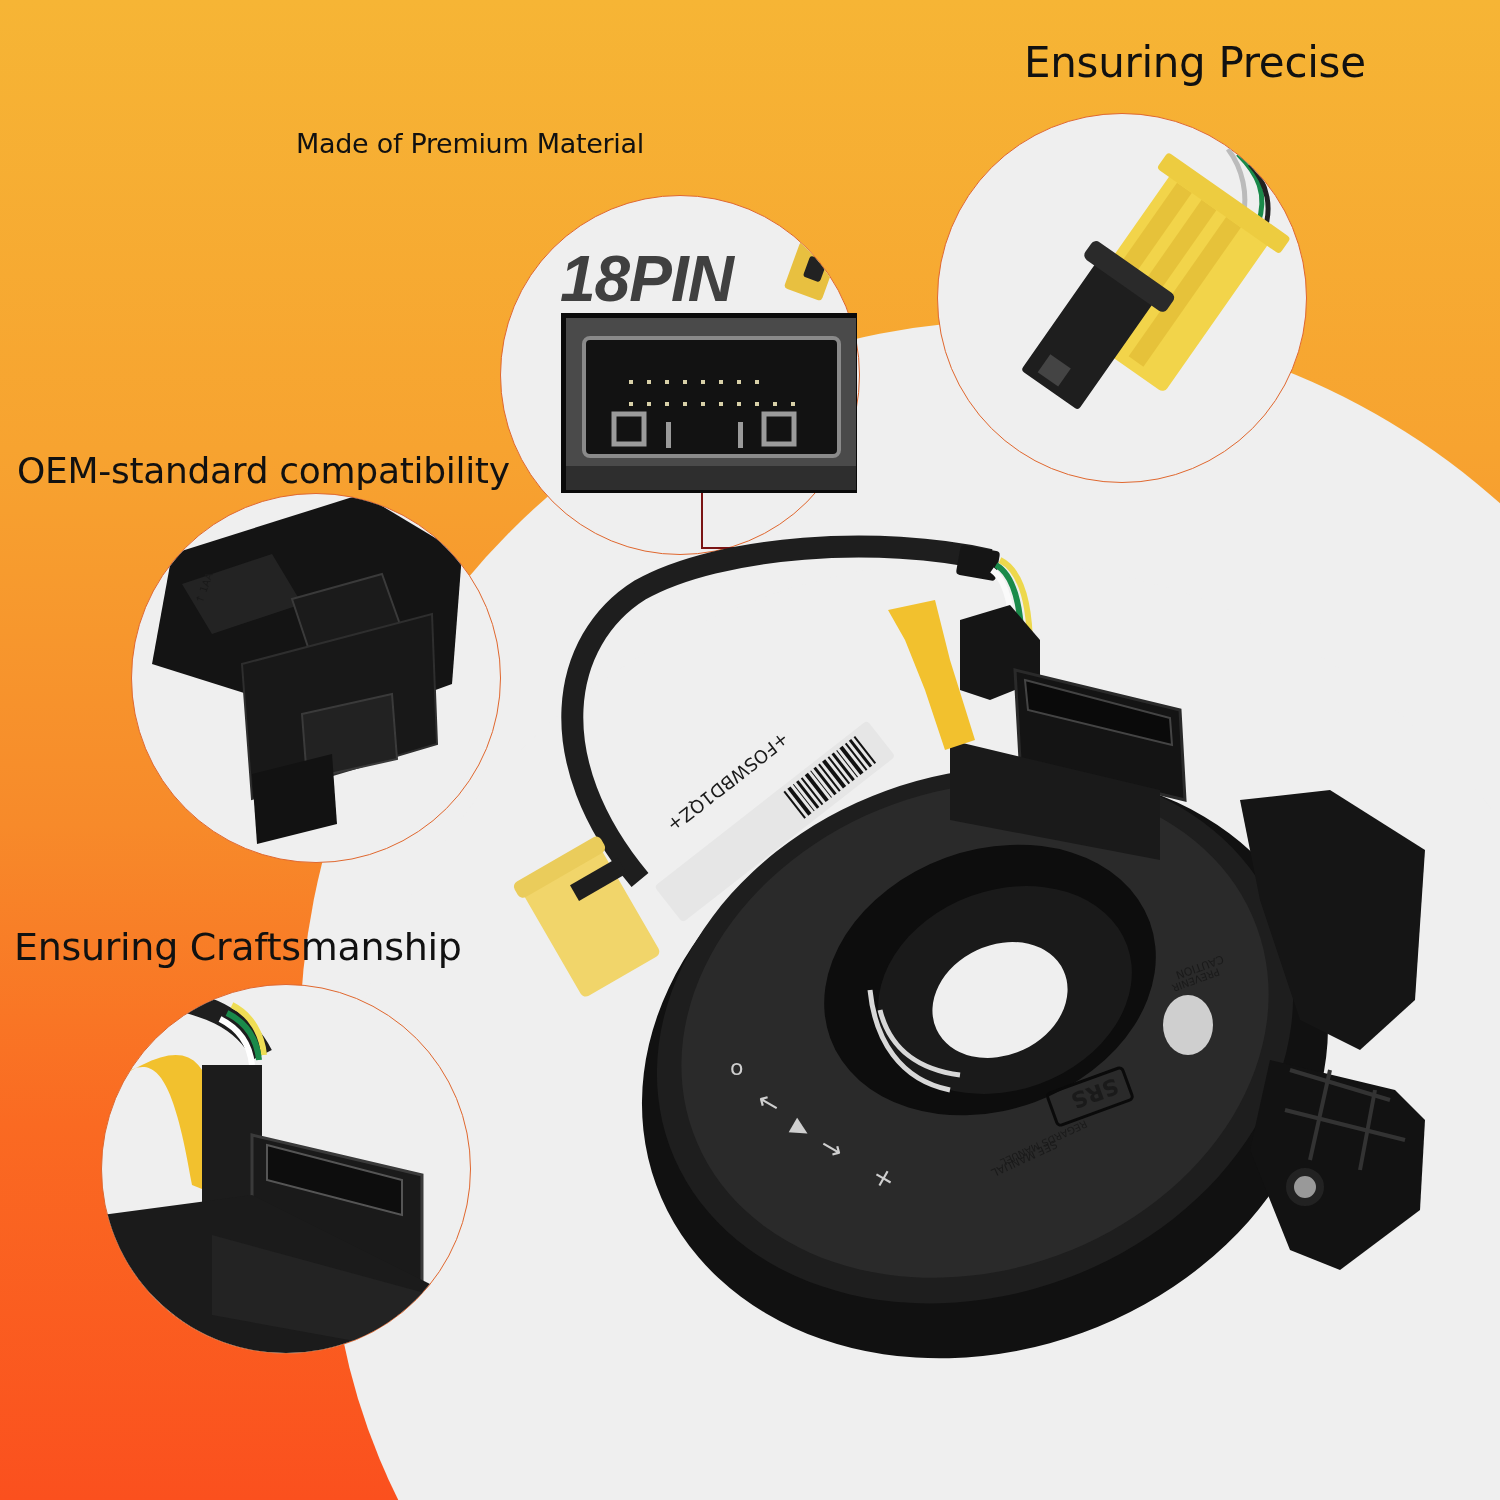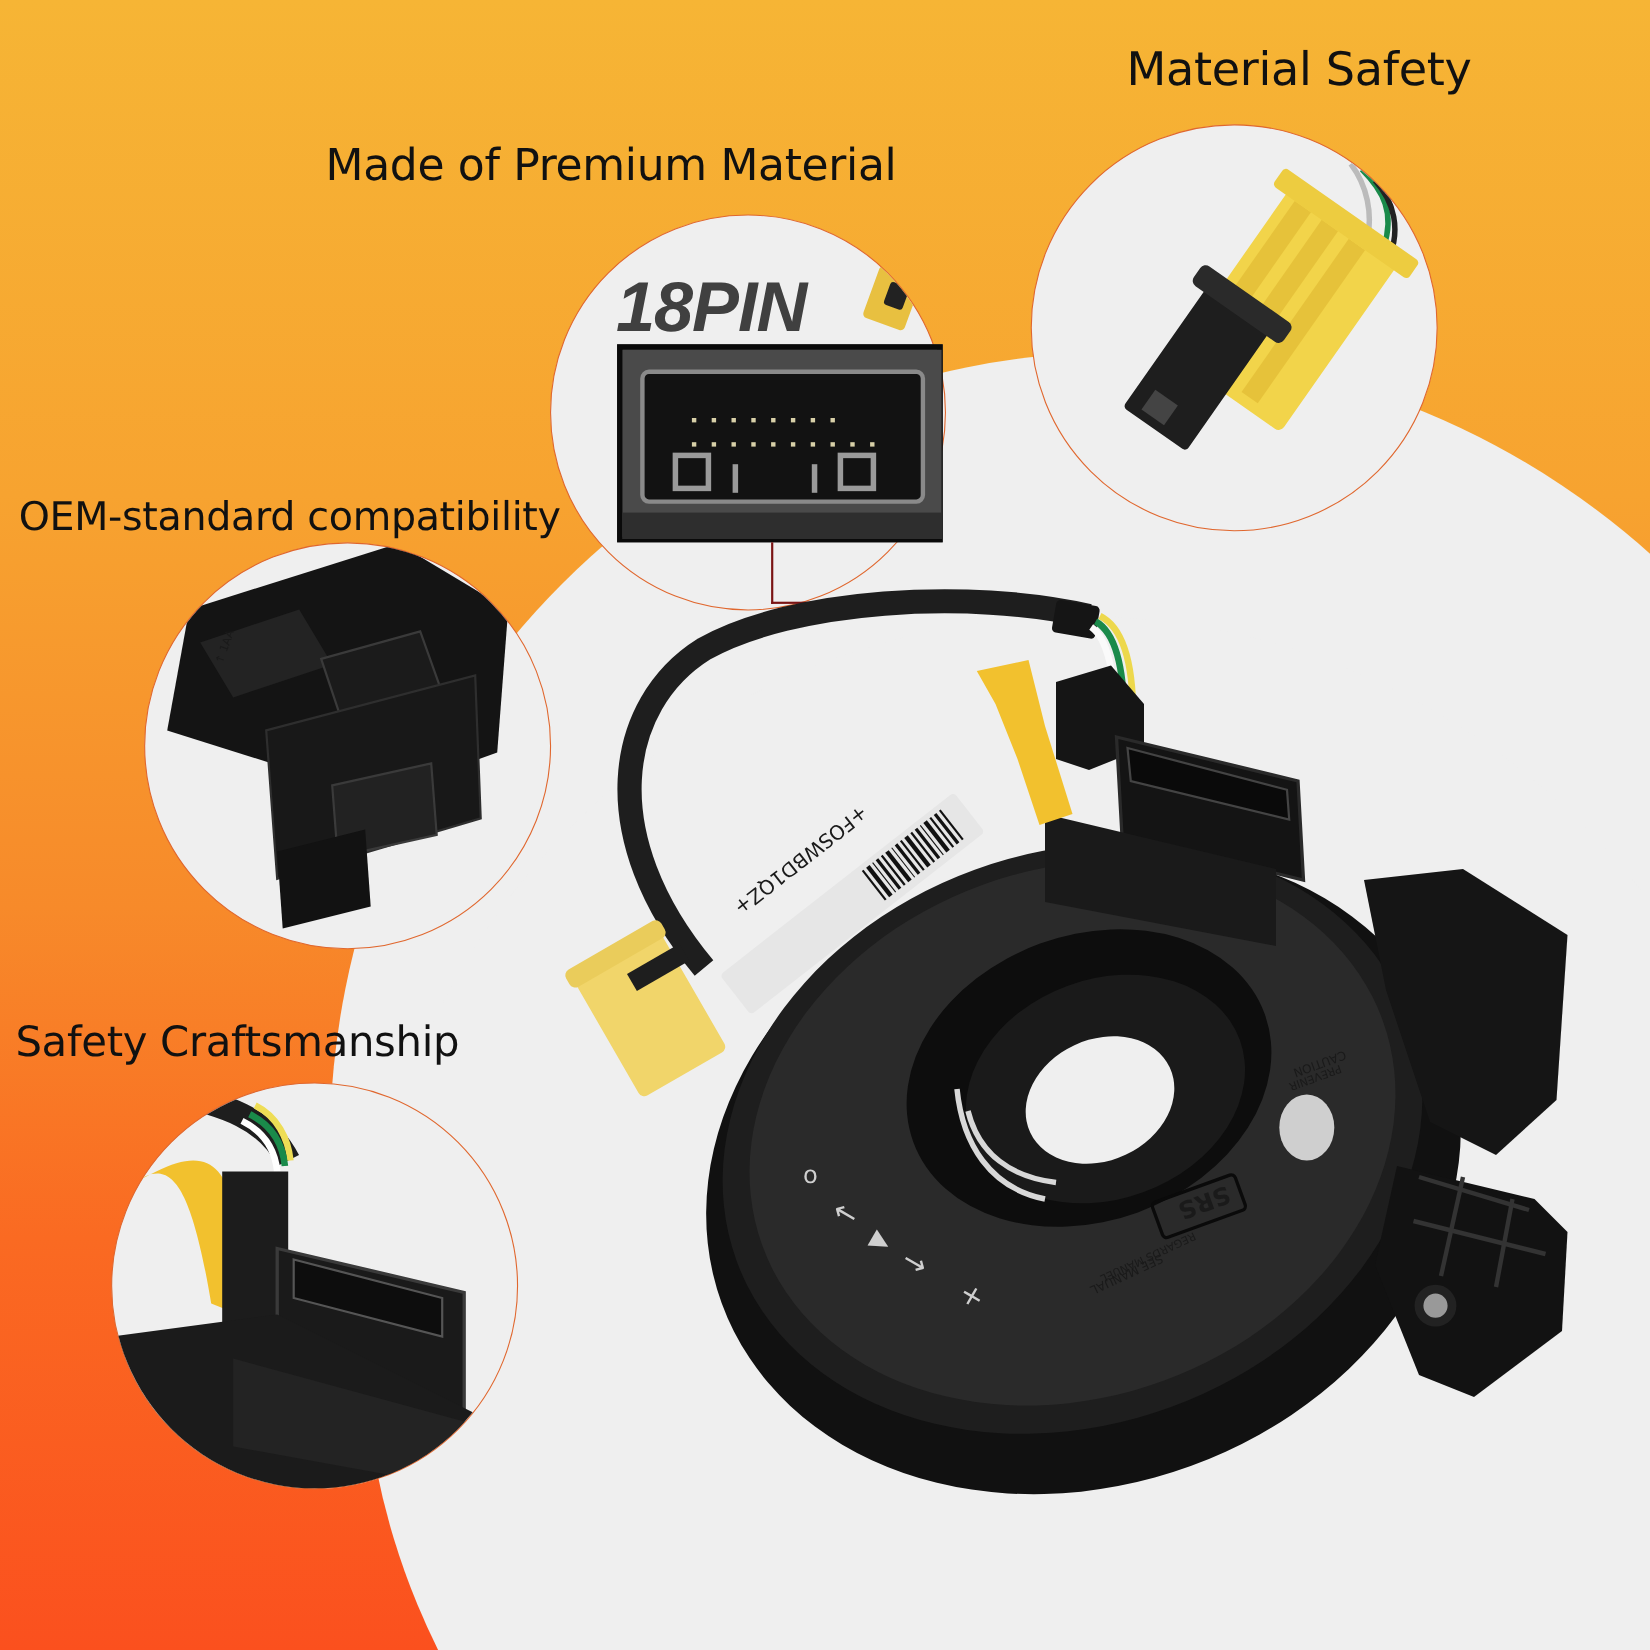--- a/index.html
+++ b/index.html
@@ -62,24 +62,24 @@
       font-family: "DejaVu Sans", sans-serif;
       fill: #1a1a1a;
     }
   </style>
 </head>
 <body>
 
 <div class="bg-white-disc"></div>
 <div class="bg-white-disc-2"></div>
 
-<div class="label" style="left:1024px; top:38px; font-size:42px;">Material Safety</div>
-<div class="label" style="left:296px; top:128px; font-size:40px;">Made of Premium Material</div>
+<div class="label" style="left:1024px; top:38px; font-size:42px;">Ensuring Precise</div>
+<div class="label" style="left:296px; top:128px; font-size:27px;">Made of Premium Material</div>
 <div class="label" style="left:17px; top:450px; font-size:36px;">OEM-standard compatibility</div>
-<div class="label" style="left:14px; top:925px; font-size:38px;">Safety Craftsmanship</div>
+<div class="label" style="left:14px; top:925px; font-size:38px;">Ensuring Craftsmanship</div>
 
 <div class="detail-circle" style="left:937px; top:113px; width:370px; height:370px;">
   <svg width="370" height="370" viewBox="0 0 370 370">
     <path d="M300 40 C 320 60, 330 80, 320 110" stroke="#1A8A4A" stroke-width="5" fill="none"></path>
     <path d="M290 35 C 305 55, 310 80, 305 105" stroke="#bbb" stroke-width="5" fill="none"></path>
     <path d="M312 50 C 330 70, 335 95, 325 120" stroke="#222" stroke-width="5" fill="none"></path>
     <g transform="rotate(35 230 160)">
       <rect x="175" y="70" width="120" height="190" rx="6" fill="#F2D44A"></rect>
       <rect x="185" y="80" width="18" height="170" fill="#E6C23A"></rect>
       <rect x="215" y="80" width="18" height="170" fill="#E6C23A"></rect>

